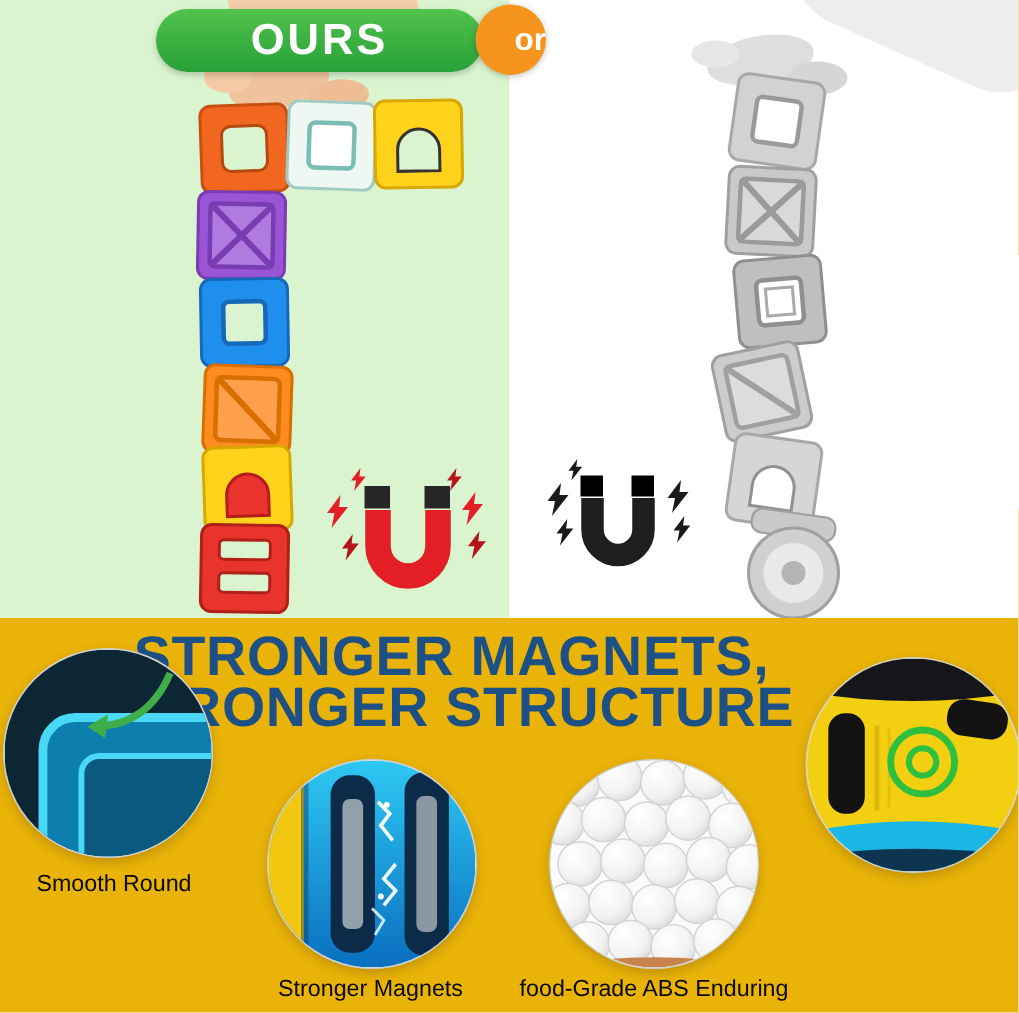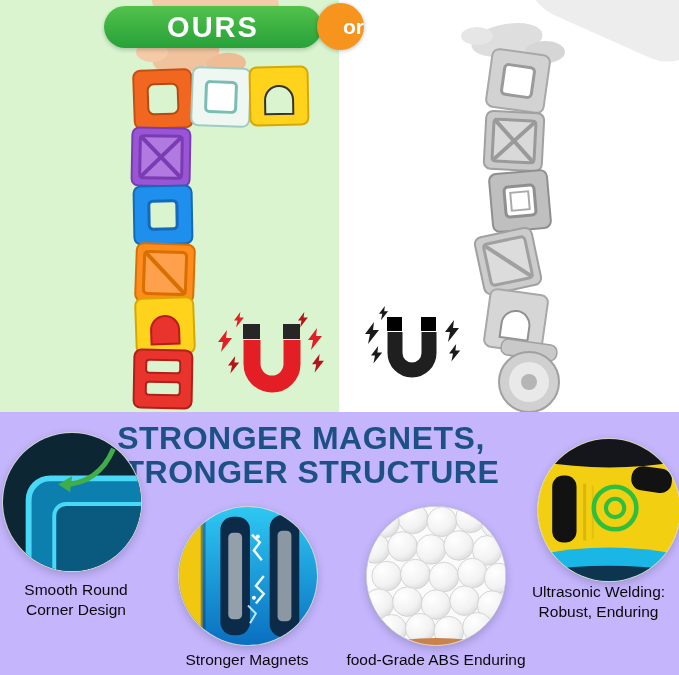--- a/index.html
+++ b/index.html
@@ -1,16 +1,16 @@
 <!DOCTYPE html>
 <html><head>
 <meta charset="utf-8">
 <style>
   html,body { margin:0; padding:0; background:#fff; }
-  .canvas { position:relative; width:679px; height:675px; overflow:hidden; background:#c4b5fd;
+  .canvas { position:relative; width:679px; height:675px; overflow:hidden; background:#eab308;
             font-family:"Liberation Sans", sans-serif; }
 
   
   .top { position:absolute; left:0; top:0; width:679px; height:412px; display:flex; }
   .panel { position:relative; height:412px; }
   .panel.left  { width:339px; background:#d9f4cf; }
   .panel.right { width:340px; background:#ffffff; }
   svg.fill { position:absolute; left:0; top:0; width:100%; height:100%; }
 
   .pill { position:absolute; top:6px; height:42px; border-radius:22px; display:flex;
@@ -23,21 +23,21 @@
               background:#f7941e; color:#fff; font-weight:700; font-size:21px; display:flex;
               align-items:center; justify-content:flex-end; z-index:3;
               box-shadow:0 1px 4px rgba(0,0,0,.25); }
 
   .magnet { position:absolute; z-index:2; }
   .magnet.strong { left:218px; top:312px; width:108px; height:92px; }
   .magnet.weak   { left:26px;  top:306px; width:96px;  height:86px; }
 
   
   .headline { position:absolute; left:61px; top:421px; width:480px; text-align:center;
-              color:#1d5186; font-weight:800; font-size:32px; line-height:34px;
+              color:#1d5186; font-weight:800; font-size:37px; line-height:34px;
               letter-spacing:.5px; }
 
   .photo { position:absolute; border-radius:50%; overflow:hidden; border:1px solid #d0d0d0;
            box-shadow:0 3px 8px rgba(0,0,0,.18); background:#fff; }
   .photo svg { display:block; width:100%; height:100%; }
   #photo-corner  { left:2px;   top:432px; width:138px; height:138px; }
   #photo-magnets { left:178px; top:506px; width:138px; height:138px; }
   #photo-abs     { left:366px; top:506px; width:138px; height:138px; }
   #photo-welding { left:537px; top:438px; width:142px; height:142px; }
 
@@ -279,26 +279,21 @@
       <path d="M54,46 V98" stroke="#e3c00e" stroke-width="2"></path>
       <circle cx="76" cy="68" r="21" fill="none" stroke="#2fbf3f" stroke-width="4.5"></circle>
       <circle cx="76" cy="68" r="9" fill="none" stroke="#2fbf3f" stroke-width="4"></circle>
       <path d="M0,114 Q70,100 140,114 L140,140 H0 Z" fill="#19b6e6"></path>
       <path d="M0,130 Q70,120 140,130 L140,140 H0 Z" fill="#0d3550"></path>
     </svg>
   </div>
 
   <div class="feature-label" id="label-corner">
     <div>Smooth Round</div>
-    <div>Corner Design</div>
   </div>
   <div class="feature-label" id="label-magnets">
     <div>Stronger Magnets</div>
   </div>
   <div class="feature-label" id="label-abs">
     <div>food-Grade ABS Enduring</div>
   </div>
-  <div class="feature-label" id="label-welding">
-    <div>Ultrasonic Welding:</div>
-    <div>Robust, Enduring</div>
-  </div>
 
 </div>
 
 </body></html>

